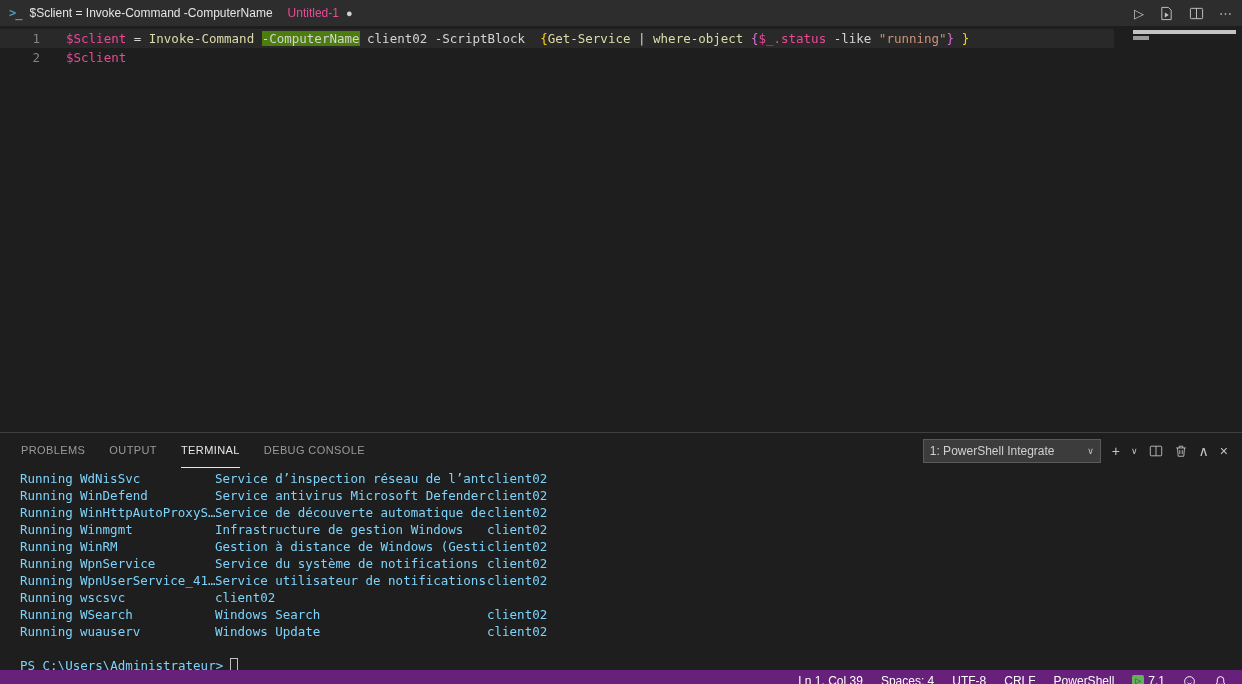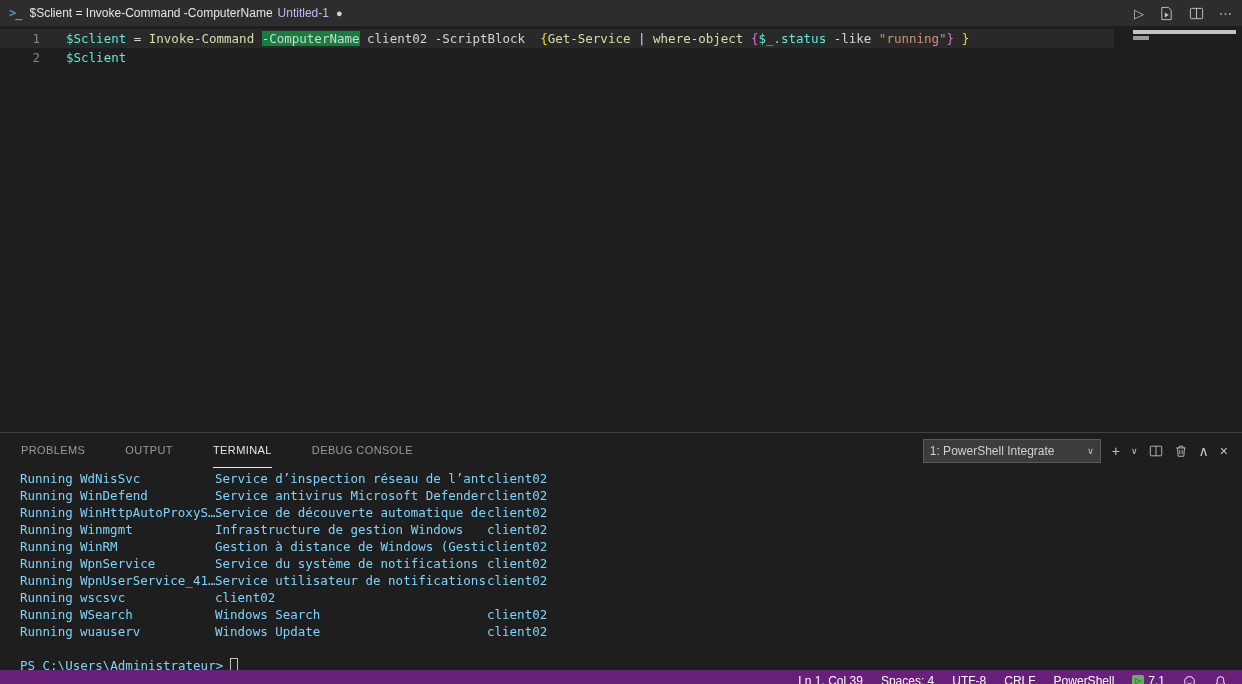--- a/index.html
+++ b/index.html
@@ -5,50 +5,50 @@
   html,body{margin:0;padding:0;background:#000;}
   .window{position:relative;width:1242px;height:684px;background:#1e1e1e;overflow:hidden;
           font-family:"Liberation Sans",sans-serif;color:#cccccc;}
 
   
   .titlebar{position:absolute;top:0;left:0;right:0;height:26px;background:#2d2d2d;
             display:flex;align-items:center;padding-left:9px;font-size:12px;}
   .ps-logo{color:#519aba;font-family:"DejaVu Sans Mono",monospace;font-weight:bold;
            font-size:12px;margin-right:8px;letter-spacing:-1px;}
   .t-main{color:#e5e5e5;white-space:pre;}
-  .t-file{color:#c4b5fd;margin-left:5px;}
+  .t-file{color:#ec4899;margin-left:15px;}
   .t-dot{color:#d0d0d0;margin-left:7px;font-size:11px;}
   .tb-actions{position:absolute;right:10px;top:0;height:26px;display:flex;align-items:center;gap:15px;}
   .tbi{color:#c5c5c5;font-size:13px;cursor:pointer;display:flex;align-items:center;}
   .tbi svg{display:block;}
 
   
   .editor-lines{position:absolute;top:26px;left:0;right:128px;padding-top:3px;}
   .line{display:flex;height:19px;line-height:19px;
         font-family:"DejaVu Sans Mono",monospace;font-size:12.5px;}
   .line.current{background:#292929;}
   .gutter{flex:none;width:40px;text-align:right;color:#858585;}
   .lcontent{padding-left:26px;white-space:pre;}
-  .tok-variable{color:#5eead4}
+  .tok-variable{color:#ec4899}
   .tok-plain{color:#D4D4D4}
   .tok-function{color:#DCDCAA}
   .tok-string{color:#CE9178}
   .tok-brace-outer{color:#FFD700}
   .tok-brace-inner{color:#DA70D6}
-  .tok-sel{background:#15803d;}
+  .tok-sel{background:#4d7c0f;}
 
   .minimap{position:absolute;top:26px;right:0;width:112px;height:406px;}
   .mm-line1{position:absolute;top:4px;left:3px;width:103px;height:4px;background:#c3c3c3;}
   .mm-line2{position:absolute;top:10px;left:3px;width:16px;height:4px;background:#9a9a9a;}
 
   
   .panel{position:absolute;top:432px;left:0;right:0;height:240px;background:#1e1e1e;
          border-top:1px solid rgba(128,128,128,0.35);}
   .panel-header{position:relative;height:35px;}
-  .panel-tabs{display:flex;gap:40px;padding-left:21px;height:35px;align-items:stretch;}
+  .panel-tabs{display:flex;gap:24px;padding-left:21px;height:35px;align-items:stretch;}
   .tab{font-size:11px;letter-spacing:.4px;color:#9a9a9a;display:flex;align-items:center;
        border-bottom:1px solid transparent;box-sizing:border-box;cursor:pointer;}
   .tab.active{color:#e7e7e7;border-bottom-color:#e7e7e7;}
   .panel-controls{position:absolute;top:6px;right:14px;display:flex;align-items:center;gap:11px;color:#c5c5c5;}
   .term-select{display:flex;align-items:center;justify-content:space-between;gap:0;
                width:164px;height:22px;background:#3c3c3c;border:1px solid #5a5a5a;
                padding:0 6px;font-size:12px;color:#d0d0d0;white-space:nowrap;overflow:hidden;cursor:pointer;}
   .term-select .chev{font-size:9px;color:#c5c5c5;}
   .pci{font-size:14px;line-height:1;cursor:pointer;display:flex;align-items:center;}
   .pci.small{font-size:9px;}

